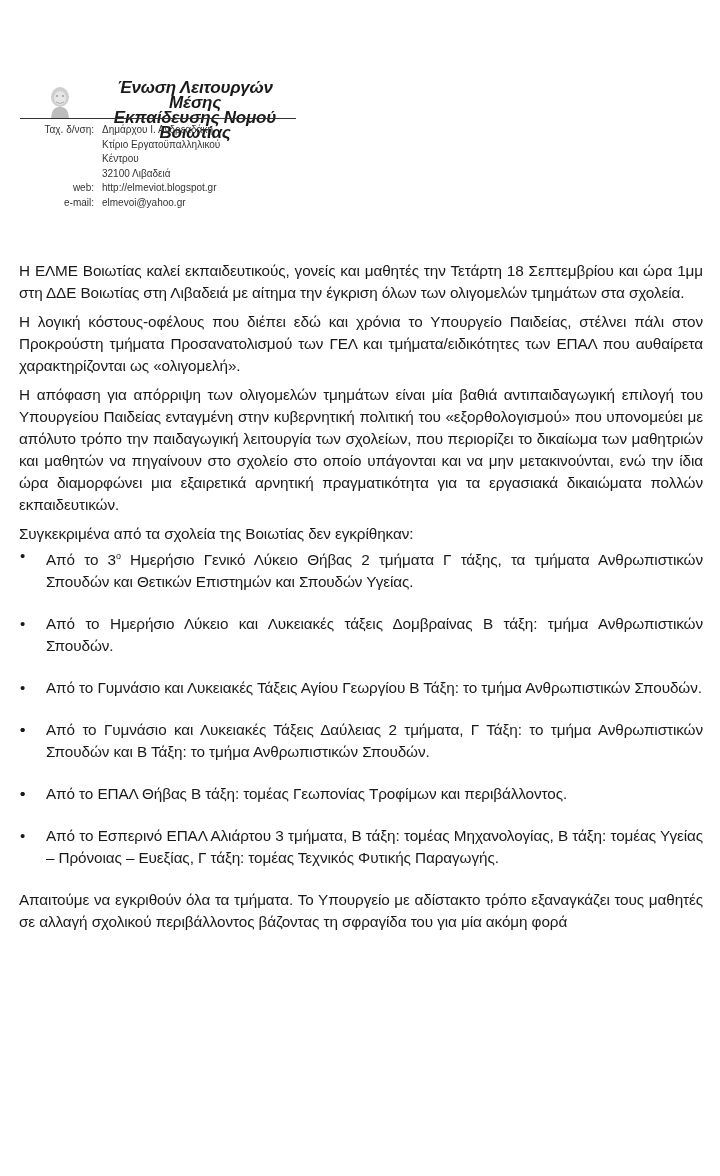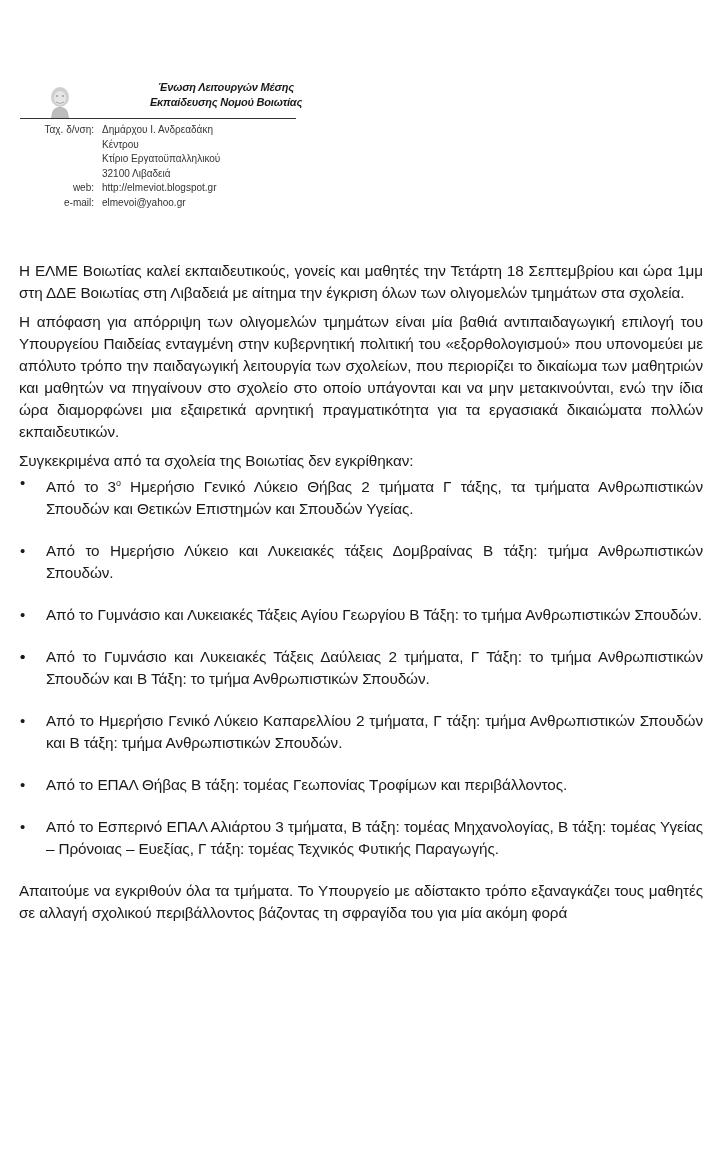--- a/index.html
+++ b/index.html
@@ -1,19 +1,19 @@
 <!DOCTYPE html>
 <html><head>
 <meta charset="utf-8">
 <style>
   html, body { margin: 0; padding: 0; background: #ffffff; }
   body { width: 720px; height: 1176px; position: relative; overflow: hidden; color: #1a1a1a; font-family: "Liberation Sans", sans-serif; }
   .letterhead { position: absolute; left: 0; top: 0; width: 720px; height: 230px; }
   .logo { position: absolute; left: 47px; top: 86px; width: 26px; height: 32px; }
-  .org { position: absolute; left: 110px; top: 80px; width: 170px; text-align: center; font-size: 11px; font-weight: bold; line-height: 15px; font-style: italic; letter-spacing: -0.2px; margin-left: 31px; }
+  .org { position: absolute; left: 110px; top: 80px; width: 170px; text-align: center; font-size: 17px; font-weight: bold; line-height: 15px; font-style: italic; letter-spacing: -0.2px; }
   .rule { position: absolute; left: 20px; top: 118px; width: 276px; height: 0; border-top: 1.5px solid #333; }
   .contact { position: absolute; top: 123px; left: 0; font-size: 10px; line-height: 14.6px; color: #333; }
   .contact .row { display: flex; }
   .contact .lbl { width: 94px; text-align: right; padding-right: 8px; }
   .contact .val { }
   .body-text { position: absolute; left: 19px; top: 260px; width: 684px; font-size: 15.3px; line-height: 22px; letter-spacing: -0.1px; }
   .body-text p { margin: 0 0 7px 0; text-align: justify; }
   .bullets { list-style: none; padding: 0; margin: 0; }
   .bullets li { position: relative; padding-left: 27px; margin-bottom: 20px; text-align: justify; }
   .bullets li .dot { position: absolute; left: 1px; top: 0; font-size: 15px; }
@@ -36,43 +36,44 @@
     <div>Εκπαίδευσης Νομού Βοιωτίας</div>
   </div>
   <div class="rule"></div>
   <div class="contact">
     <div class="row">
       <span class="lbl">Ταχ. δ/νση:</span>
       <span class="val">Δημάρχου Ι. Ανδρεαδάκη</span>
     </div>
     <div class="row">
       <span class="lbl"></span>
-      <span class="val">Κέντρου</span>
+      <span class="val">Κτίριο Εργατοϋπαλληλικού</span>
     </div>
     <div class="row">
       <span class="lbl"></span>
-      <span class="val">Κτίριο Εργατοϋπαλληλικού</span>
+      <span class="val">Κέντρου</span>
     </div>
     <div class="row">
       <span class="lbl"></span>
       <span class="val">32100 Λιβαδειά</span>
     </div>
     <div class="row">
       <span class="lbl">web:</span>
       <span class="val">http://elmeviot.blogspot.gr</span>
     </div>
     <div class="row">
       <span class="lbl">e-mail:</span>
       <span class="val">elmevoi@yahoo.gr</span>
     </div>
   </div>
 </div>
 
 <div class="body-text">
   <p>Η ΕΛΜΕ Βοιωτίας καλεί εκπαιδευτικούς, γονείς και μαθητές την Τετάρτη 18 Σεπτεμβρίου και ώρα 1μμ στη ΔΔΕ Βοιωτίας στη Λιβαδειά με αίτημα την έγκριση όλων των ολιγομελών τμημάτων στα σχολεία.</p>
+  <p>Η λογική κόστους-οφέλους που διέπει εδώ και χρόνια το Υπουργείο Παιδείας, στέλνει πάλι στον Προκρούστη τμήματα Προσανατολισμού των ΓΕΛ και τμήματα/ειδικότητες των ΕΠΑΛ που αυθαίρετα χαρακτηρίζονται ως «ολιγομελή».</p>
   <p>Η απόφαση για απόρριψη των ολιγομελών τμημάτων είναι μία βαθιά αντιπαιδαγωγική επιλογή του Υπουργείου Παιδείας ενταγμένη στην κυβερνητική πολιτική του «εξορθολογισμού» που υπονομεύει με απόλυτο τρόπο την παιδαγωγική λειτουργία των σχολείων, που περιορίζει το δικαίωμα των μαθητριών και μαθητών να πηγαίνουν στο σχολείο στο οποίο υπάγονται και να μην μετακινούνται, ενώ την ίδια ώρα διαμορφώνει μια εξαιρετικά αρνητική πραγματικότητα για τα εργασιακά δικαιώματα πολλών εκπαιδευτικών.</p>
   <p style="margin-bottom:0;">Συγκεκριμένα από τα σχολεία της Βοιωτίας δεν εγκρίθηκαν:</p>
   <ul class="bullets">
     <li>
       <span class="dot">•</span>
       <span>Από το 3</span><sup>ο</sup><span> Ημερήσιο Γενικό Λύκειο Θήβας 2 τμήματα Γ τάξης, τα τμήματα Ανθρωπιστικών Σπουδών και Θετικών Επιστημών και Σπουδών Υγείας.</span>
     </li>
     <li>
       <span class="dot">•</span>
       <span>Από το Ημερήσιο Λύκειο και Λυκειακές τάξεις Δομβραίνας Β τάξη: τμήμα Ανθρωπιστικών Σπουδών.</span>
@@ -83,21 +84,20 @@
     </li>
     <li>
       <span class="dot">•</span>
     </li>
     <li>
       <span class="dot">•</span>
       <span>Από το Γυμνάσιο και Λυκειακές Τάξεις Δαύλειας 2 τμήματα, Γ Τάξη: το τμήμα Ανθρωπιστικών Σπουδών και Β Τάξη:  το τμήμα Ανθρωπιστικών Σπουδών.</span>
     </li>
     <li>
       <span class="dot">•</span>
-      <span>Από το Ημερήσιο Γενικό Λύκειο Καπαρελλίου 2 τμήματα, Γ τάξη: τμήμα Ανθρωπιστικών Σπουδών και Β τάξη: τμήμα Ανθρωπιστικών Σπουδών.</span>
     </li>
     <li>
       <span class="dot">•</span>
       <span>Από το ΕΠΑΛ Θήβας Β τάξη: τομέας Γεωπονίας Τροφίμων και περιβάλλοντος.</span>
     </li>
     <li>
       <span class="dot">•</span>
       <span>Από το Εσπερινό ΕΠΑΛ Αλιάρτου 3 τμήματα, Β τάξη: τομέας Μηχανολογίας, Β τάξη: τομέας Υγείας – Πρόνοιας – Ευεξίας, Γ τάξη: τομέας Τεχνικός Φυτικής Παραγωγής.</span>
     </li>
   </ul>

